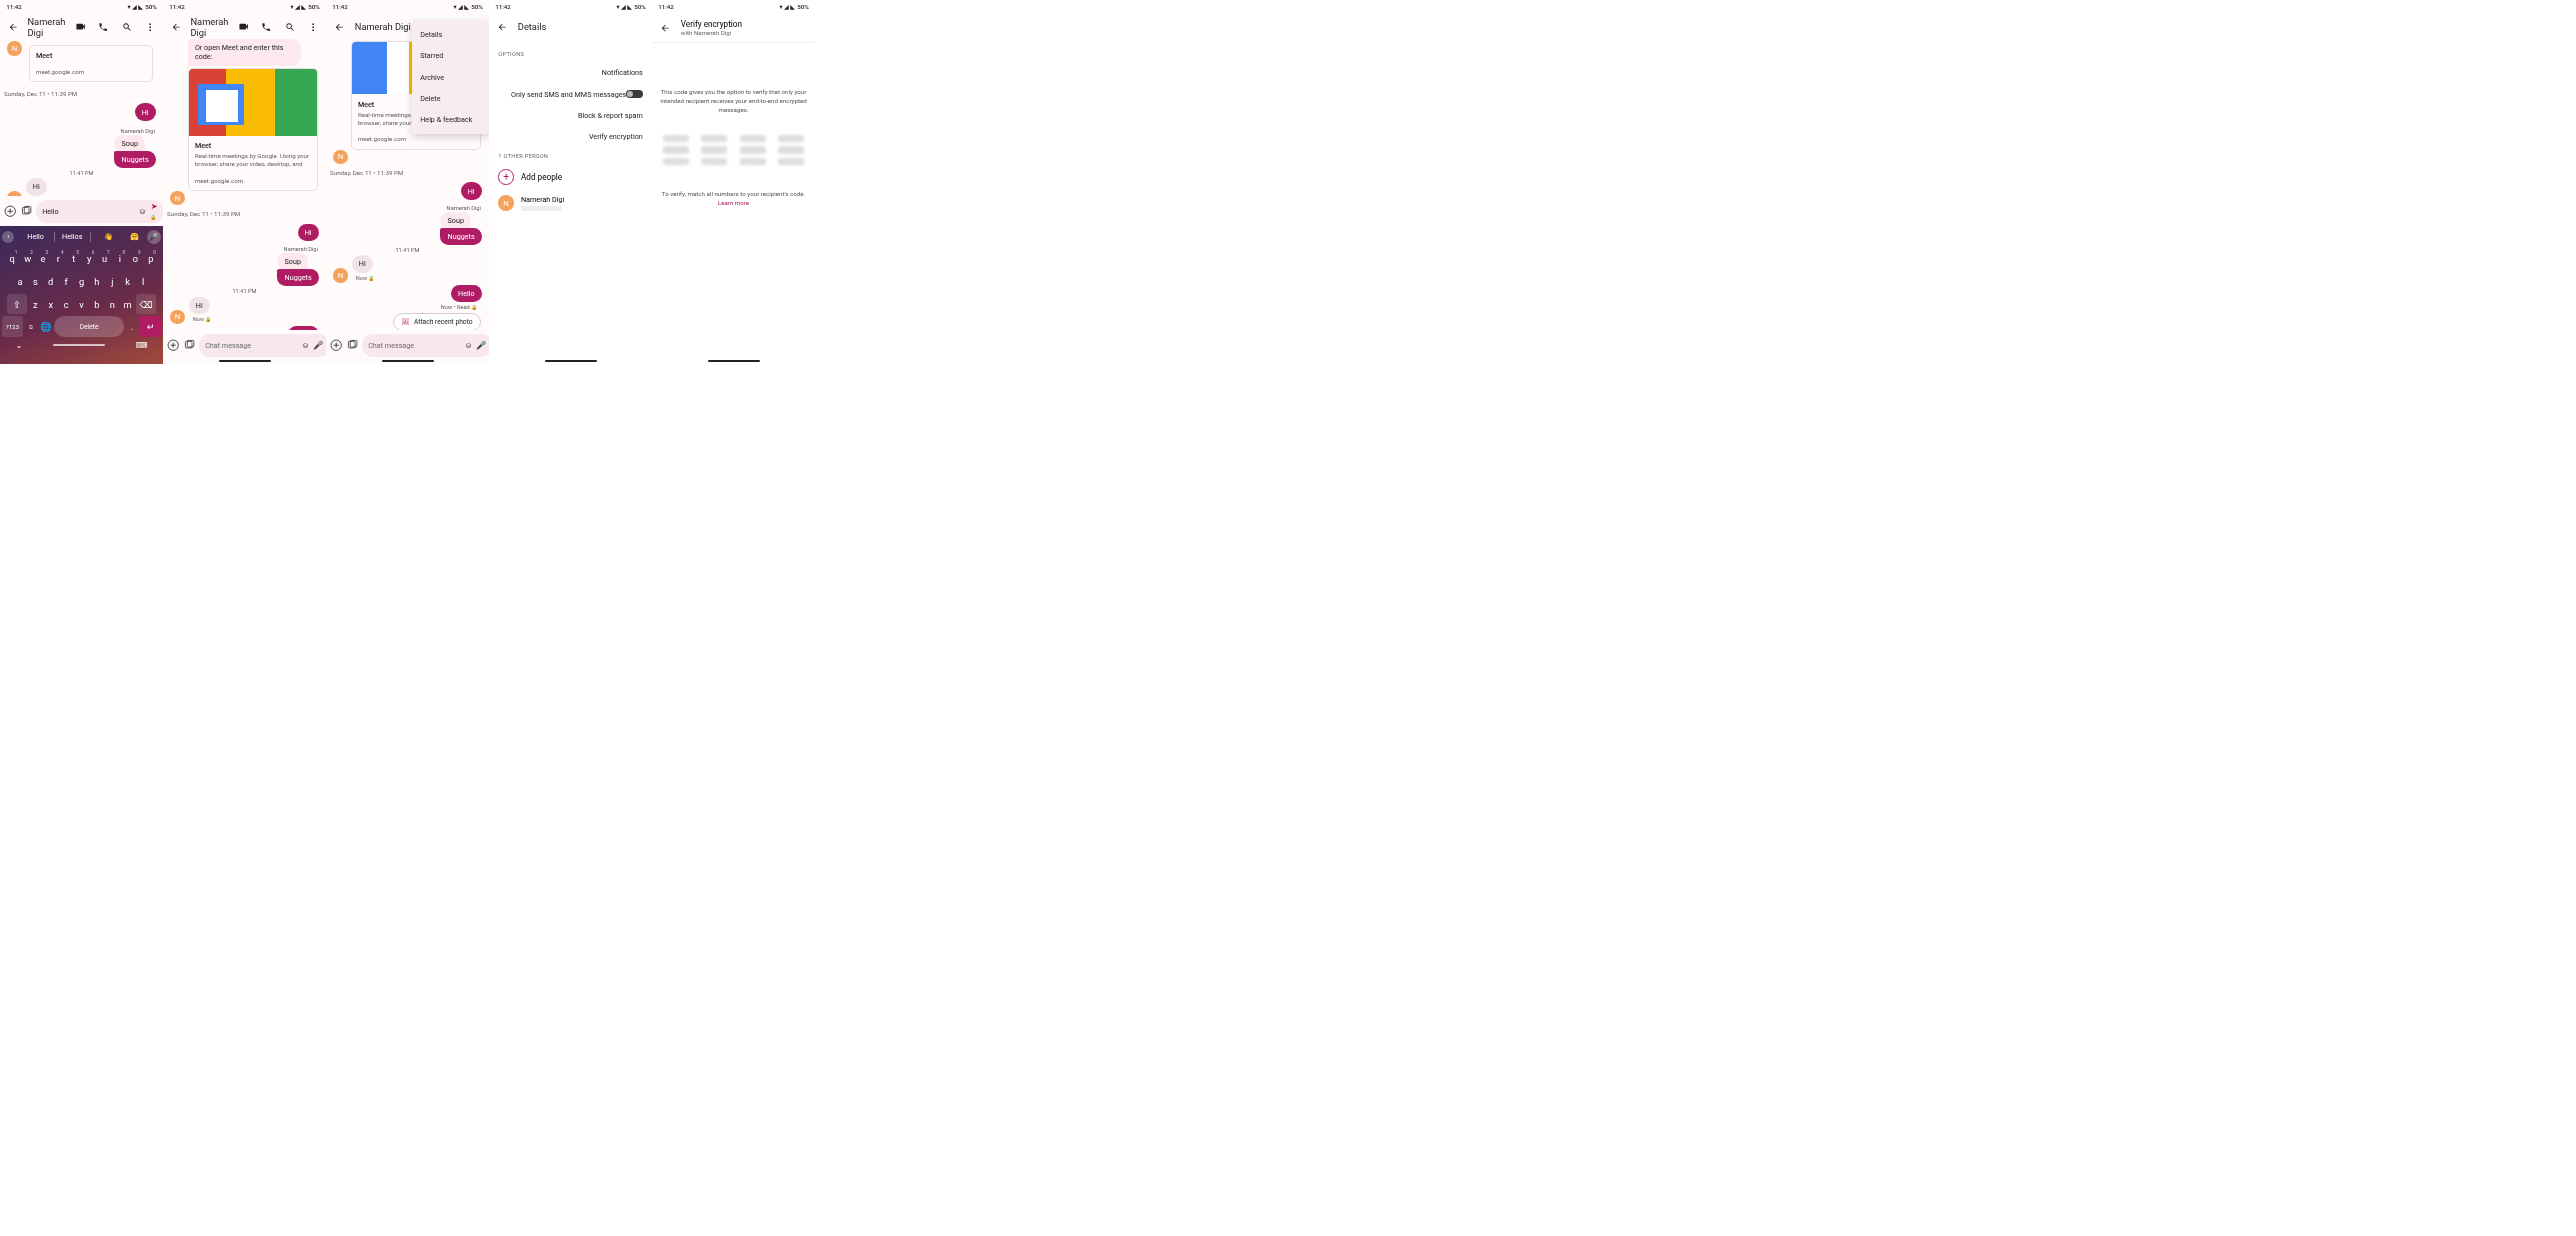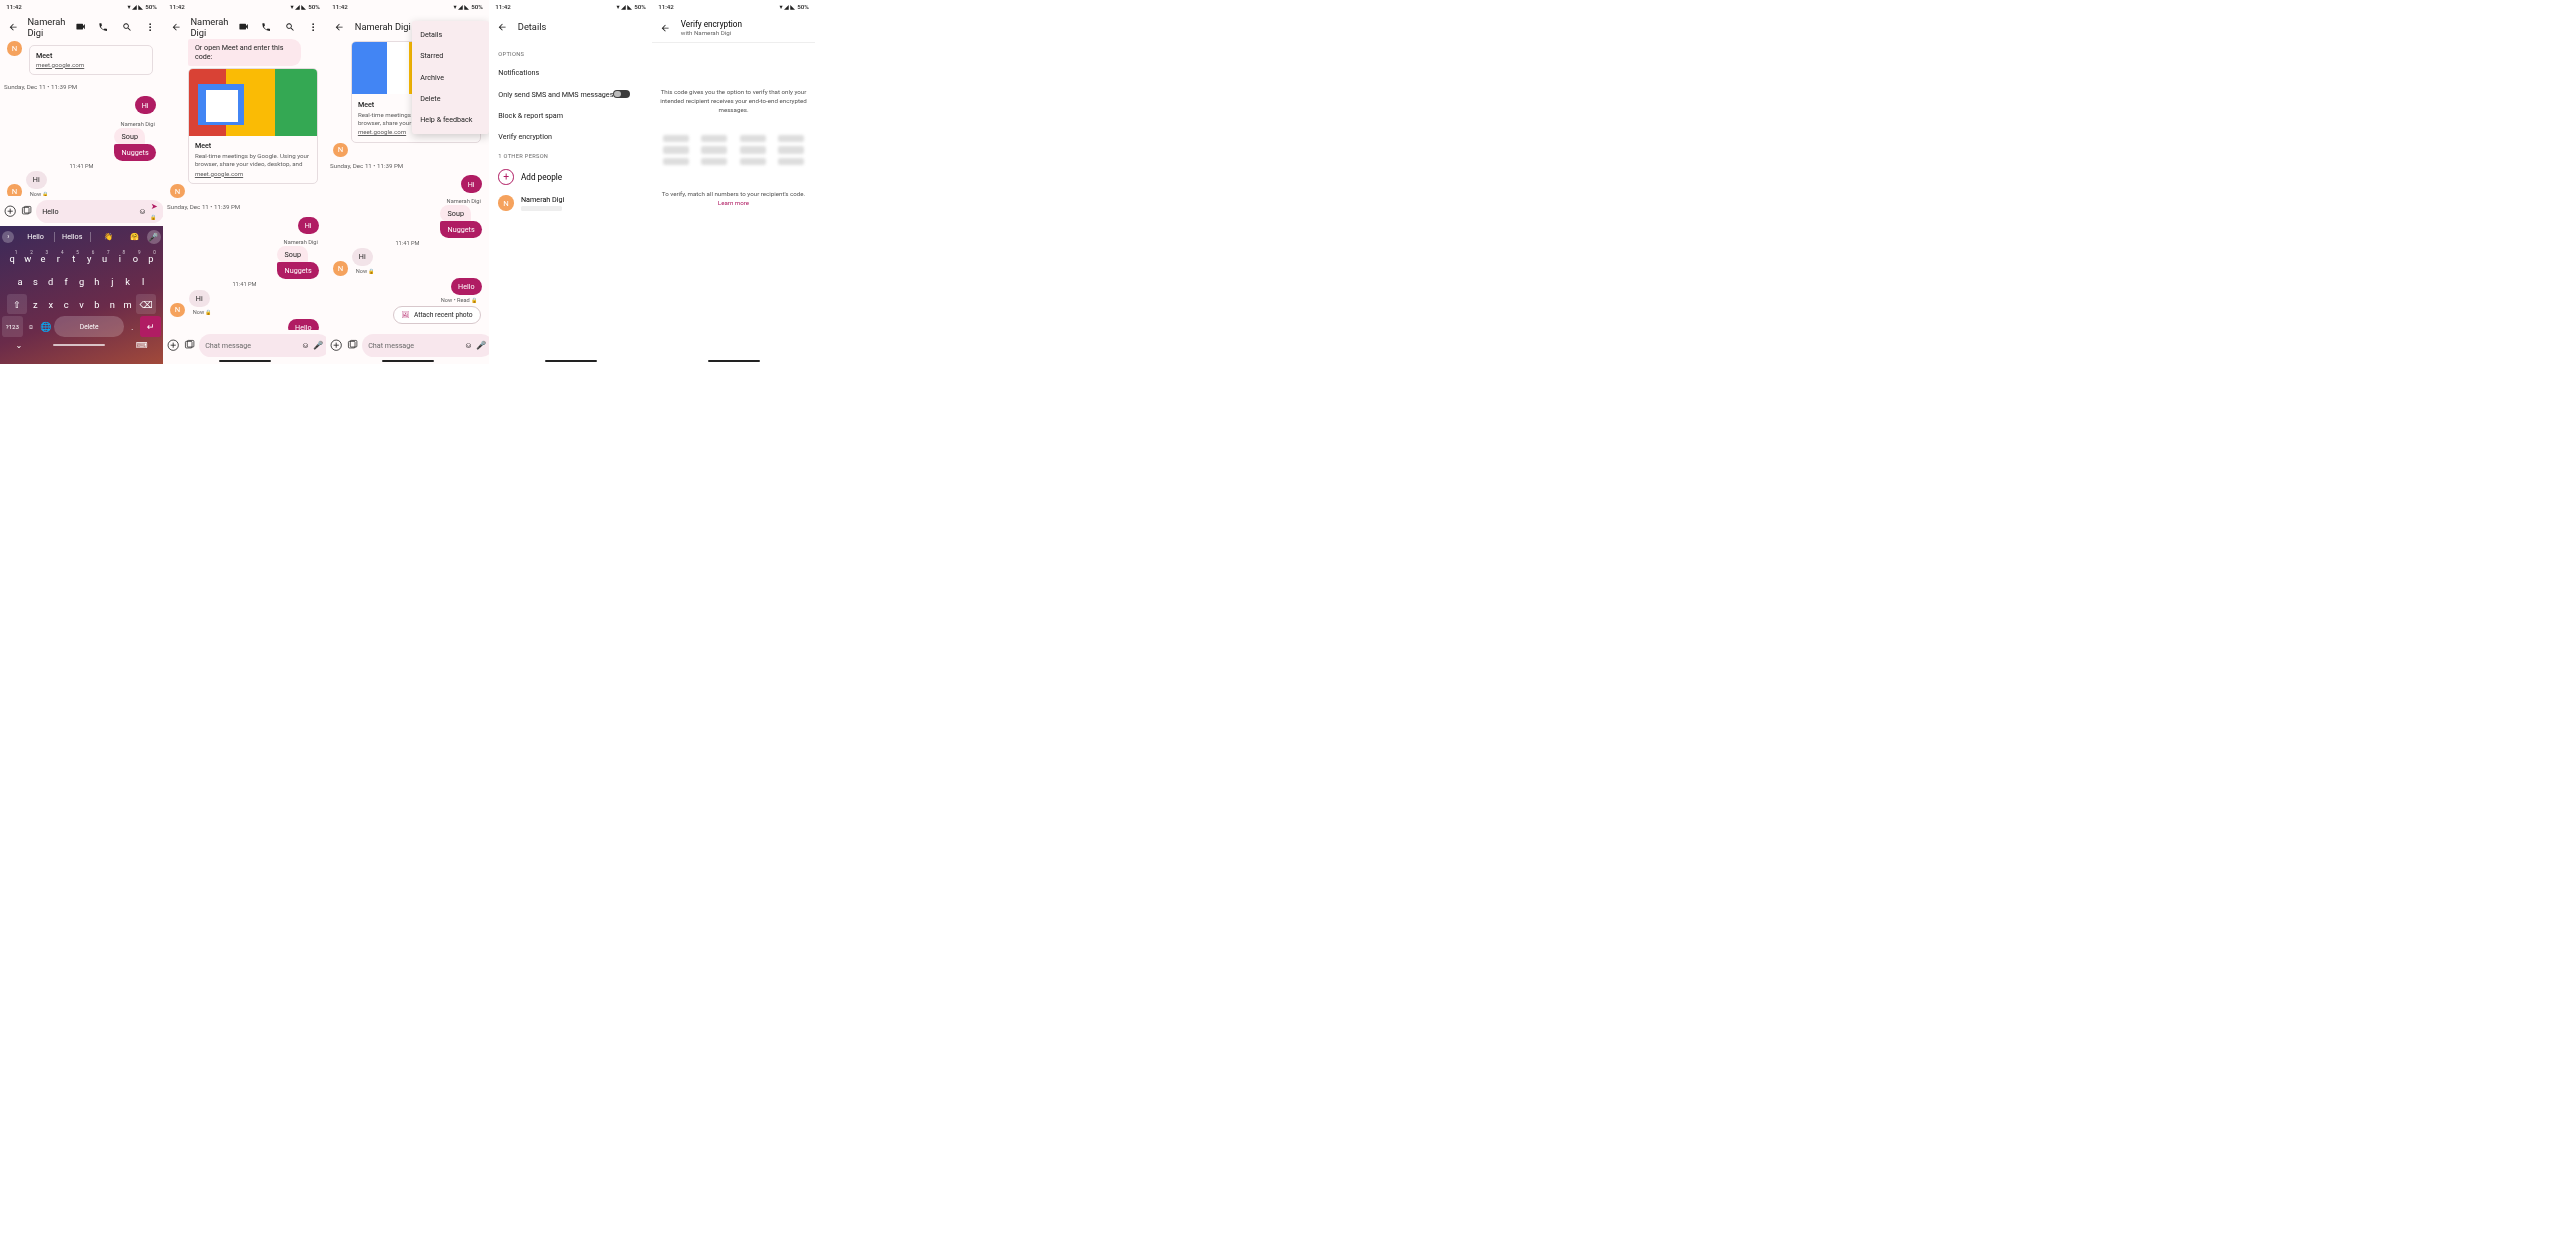--- a/index.html
+++ b/index.html
@@ -23,39 +23,39 @@
   .input-row { position: absolute; bottom: 4px; left: 0; right: 0; height: 30px; display: flex; align-items: center; padding: 0 4.1px; gap: 4.1px; background: #fffbfb; }
   .compose { flex: 1; background: #f8e7ed; border-radius: 12.4px; height: 23px; display: flex; align-items: center; padding: 0 6.2px; gap: 4.1px; }
   .compose input { flex: 1; border: none; background: transparent; font-size: 7.2px; outline: none; color: #222; }
   .compose input::placeholder { color: #6b6b6b; }
   .link-card { border: 0.5px solid #e6dcdf; border-radius: 5px; overflow: hidden; margin: 3.1px 3.1px; }
   .link-card .thumb { height: 67px; display: flex; }
   .thumb .b { flex:1; } 
   .link-card .ctext { padding: 5.2px 6.2px; }
   .link-card .t1 { font-size: 7.2px; font-weight: 500; color: #222; }
   .link-card .t2 { font-size: 6.2px; color: #5f5f5f; margin-top: 2.1px; line-height: 1.35; }
-  .link-card .t3 { font-size: 6.2px; color: #5f5f5f; margin-top: 1px; text-decoration: underline; }
+  .link-card .t3 { font-size: 6.2px; color: #5f5f5f; margin-top: 8px; }
   .drop-menu { position: absolute; top: 20.6px; right: 0; width: 77px; background: #f9ecef; border-radius: 3.1px; box-shadow: 0 2.1px 8.2px rgba(0,0,0,.18); padding: 3.1px 0; z-index: 50; }
   .drop-menu .mi { padding: 6.2px 8.2px; font-size: 7.2px; color: #222; cursor: pointer; }
   
   .kbd { position: absolute; bottom: 0; left: 0; right: 0; height: 138px; background: linear-gradient(160deg,#3a2a5a 0%,#6a2b4a 60%,#a24a3a 100%); color: #fff; z-index: 20; }
   .kbd .sug { height: 21.6px; display: flex; align-items: center; padding: 0 2.1px; gap: 4.1px; }
   .kbd .sug .sitem { flex:1; text-align:center; font-size: 7.2px; padding: 3.1px 2.1px; }
   .kbd .sug .sdiv { width:0.5px; height:10.3px; background: rgba(255,255,255,.3); }
   .kbd .row { display: flex; justify-content: center; gap: 1px; padding: 1px 2.1px; }
   .kbd .key { width: 14.4px; height: 20.6px; display:flex; flex-direction:column; align-items:center; justify-content:center; font-size: 9.3px; color:#fff; position:relative; border-radius:3.1px; }
   .kbd .key .sup { position:absolute; top:1px; right:2.1px; font-size:4.6px; opacity:.7; }
   .kbd .key.w { width: 20.6px; background: rgba(255,255,255,.12); }
   .kbd .key.sp { flex:1; background: rgba(255,255,255,.2); border-radius: 10.3px; font-size:6.7px; }
   .kbd .navb { height: 14.4px; display:flex; justify-content:space-between; align-items:center; padding: 0 15.5px; }
   .kbd .chev { width:12.4px; height:12.4px; background: rgba(255,255,255,.25); border-radius:50%; display:flex; align-items:center; justify-content:center; font-size:7.2px; margin-right: 3.1px;}
   
   .details-body { padding: 6.2px 0; }
   .sect-label { font-size: 5.7px; color: #6b6b6b; padding: 5.2px 9.3px; letter-spacing: 0.3px; }
-  .opt-row { padding: 6.2px 9.3px; font-size: 7.2px; color: #222; display:flex; align-items:center; justify-content:flex-start; cursor:pointer; }
+  .opt-row { padding: 6.2px 9.3px; font-size: 7.2px; color: #222; display:flex; align-items:center; justify-content:flex-end; cursor:pointer; }
   .toggle { width: 16.5px; height: 8.2px; background: #3b3b3b; border-radius: 5.2px; position:relative; }
   .toggle::after { content:''; position:absolute; width:6.2px; height:6.2px; background:#bbb; border-radius:50%; top:1px; left:1px; }
   .add-btn { width:15.5px; height:15.5px; border:0.8px solid #b01c63; border-radius:50%; display:flex; align-items:center; justify-content:center; color:#b01c63; font-size:10.3px; }
   .person-row { display:flex; align-items:center; gap:7.2px; padding: 5.2px 9.3px; }
   .blur-box { display:flex; gap:12.4px; justify-content:center; margin: 4.1px 0; }
   .blur-item { width:26px; height:7.2px; background:#ddd; border-radius:2.1px; filter: blur(1.5px); }
   .attach-chip { display:inline-flex; align-items:center; gap:4.1px; border:0.5px solid #d8c8cc; border-radius:10.3px; padding:4.1px 7.2px; font-size:6.7px; color:#222; background:#fff; }
   svg { display:block; }
   .lock { font-size: 5.2px; }
   .p5-body { padding: 8.2px; }

